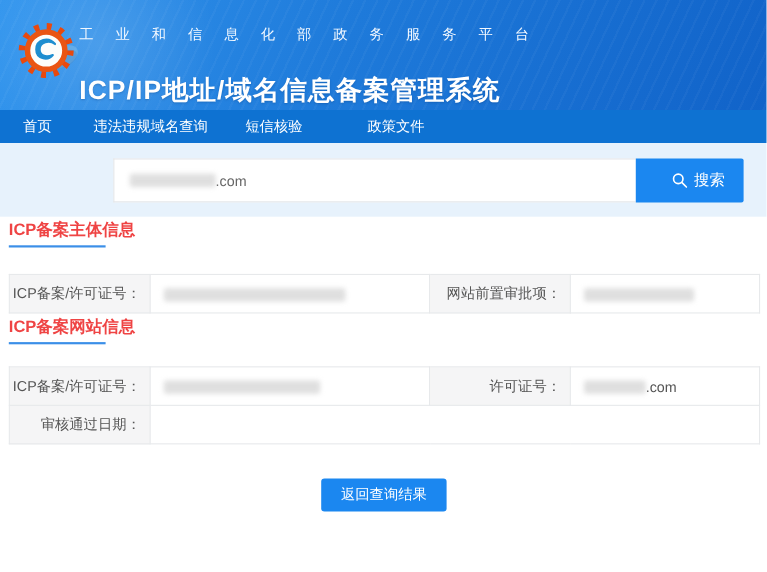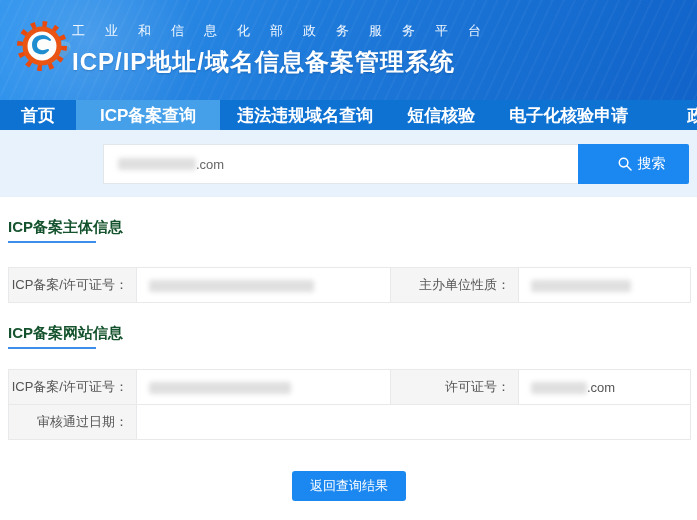--- a/index.html
+++ b/index.html
@@ -9,43 +9,43 @@
   
   .header { position:relative; height:100px;
     background:linear-gradient(110deg,#3396ee 0%,#1e7ada 45%,#1163c9 100%); overflow:hidden; }
   .header::before { content:""; position:absolute; inset:0;
     background:repeating-linear-gradient(115deg,rgba(255,255,255,.035) 0 2px,transparent 2px 10px); }
   .header::after { content:""; position:absolute; left:-40px; top:-60px; width:260px; height:200px;
     border-radius:50%; background:radial-gradient(circle,rgba(255,255,255,.14),rgba(255,255,255,0) 65%); }
   .logo { position:absolute; left:16px; top:16px; width:60px; height:64px; z-index:2; }
   .header-text { position:absolute; left:72px; top:22px; z-index:2; color:#fff; }
   .platform-name { font-size:13px; letter-spacing:20px; white-space:nowrap; color:#f2f8ff; }
-  .system-title { margin-top:6px; font-size:24px; font-weight:bold; letter-spacing:1px; white-space:nowrap;
+  .system-title { margin-top:26px; font-size:24px; font-weight:bold; letter-spacing:1px; white-space:nowrap;
     text-shadow:0 1px 2px rgba(0,40,90,.25); }
 
   
   .nav { display:flex; height:30px; background:#0e72d2; white-space:nowrap; }
-  .nav-item { display:flex; align-items:center; padding:0 17px; color:#fff; font-size:17px;
-    font-weight:bold; cursor:pointer; }
+  .nav-item { display:flex; align-items:center; padding:0 17px; color:#fff; font-size:13px;
+    font-weight:normal; cursor:pointer; }
   .nav-item.first { padding:0 21px; }
   .nav-item.active { background:#45a0e9; padding:0 24px; }
   .nav-item.last { margin-left:25px; }
 
   
   .search-section { position:relative; height:67px; background:#e7f2fc; }
   .search-input { position:absolute; left:103px; top:14px; width:475px; height:40px; background:#fff;
     border:1px solid #e3e6e9; border-right:none; display:flex; align-items:center; padding-left:14px;
     font-size:13px; color:#666; cursor:text; }
-  .search-btn { position:absolute; left:578px; top:14px; width:111px; height:40px; background:#1b87f0;
+  .search-btn { position:absolute; left:578px; top:14px; width:98px; height:40px; background:#1b87f0;
     border:none; border-radius:0 2px 2px 0; color:#fff; font-size:14px; display:flex; align-items:center;
     justify-content:center; gap:6px; cursor:pointer; font-family:inherit;padding-left:16px; }
 
   
   .content { padding:0 7px 0 8px; }
-  .section-title { margin-top:21px; font-size:15px; font-weight:bold; color:#14532d; }
+  .section-title { margin-top:3px; font-size:15px; font-weight:bold; color:#ef4444; }
   .title-underline { width:88px; height:2px; background:#3b8fe8; margin-top:4px; }
 
   table.info { width:682px; border-collapse:collapse; table-layout:fixed; margin-top:24px; }
   table.info td { border:1px solid #e7e9eb; height:35px; font-size:13px; vertical-align:middle; }
   td.lbl { background:#f5f5f6; color:#555; text-align:right; padding-right:8px; }
   td.val { background:#fff; color:#555; padding-left:12px; }
   .col-l1 { width:128px; } .col-v1 { width:254px; } .col-l2 { width:128px; } .col-v2 { width:172px; }
 
   .redact { display:inline-block; height:12px; border-radius:2px; background:#bfbfbf;
     opacity:.5; filter:blur(2.5px); vertical-align:middle; }
@@ -67,24 +67,22 @@
     <path d="M34 24 c-6-7-17-4-17 5 c0 8 10 11 15 5 c-7 3-12 0-12-5 c0-7 9-9 14-5 z" fill="#1f8ed0" stroke="#1f8ed0" stroke-width="2" stroke-linejoin="round"></path>
   </svg>
   <div class="header-text">
     <div class="platform-name">工业和信息化部政务服务平台</div>
     <div class="system-title">ICP/IP地址/域名信息备案管理系统</div>
   </div>
 </div>
 
 <div class="nav">
   <div class="nav-item first">首页</div>
-  <div class="nav-item active">ICP备案查询</div>
   <div class="nav-item">违法违规域名查询</div>
   <div class="nav-item">短信核验</div>
-  <div class="nav-item">电子化核验申请</div>
   <div class="nav-item last">政策文件</div>
 </div>
 
 <div class="search-section">
   <div class="search-input">
     <span class="redact" style="width:78px;"></span>
       <span>.com</span>
   </div>
   <button class="search-btn">
     <svg width="14" height="14" viewBox="0 0 14 14">
@@ -104,21 +102,21 @@
     <colgroup>
         <col class="col-l1">
         <col class="col-v1">
         <col class="col-l2">
         <col class="col-v2">
       </colgroup>
     <tbody>
         <tr>
       <td class="lbl">ICP备案/许可证号：</td>
       <td class="val"><span class="redact" style="width:165px;"></span></td>
-      <td class="lbl">主办单位性质：</td>
+      <td class="lbl">网站前置审批项：</td>
       <td class="val"><span class="redact" style="width:100px;"></span></td>
     </tr>
   </tbody>
     </table>
 
   <div class="section-title">ICP备案网站信息</div>
   <div class="title-underline"></div>
 
   <table class="info" style="margin-top:20px;">
     <colgroup>

